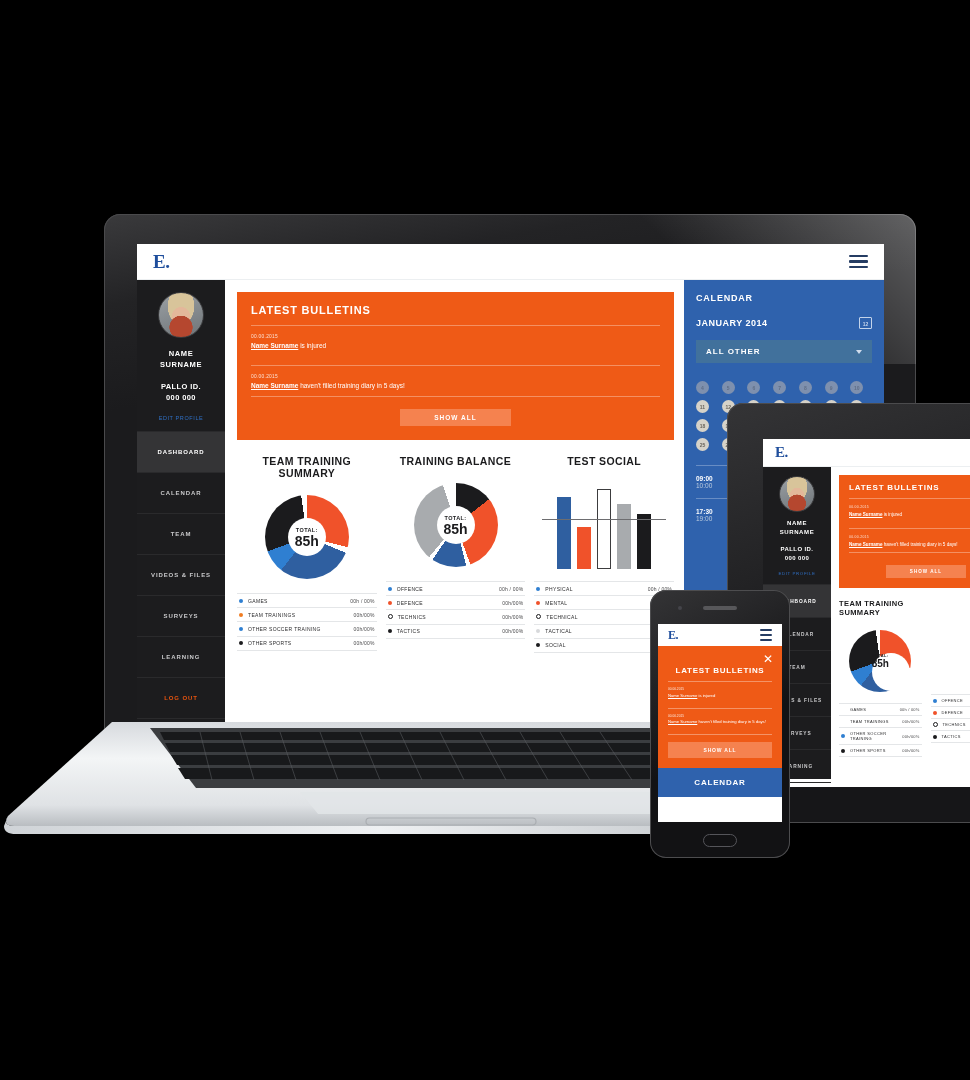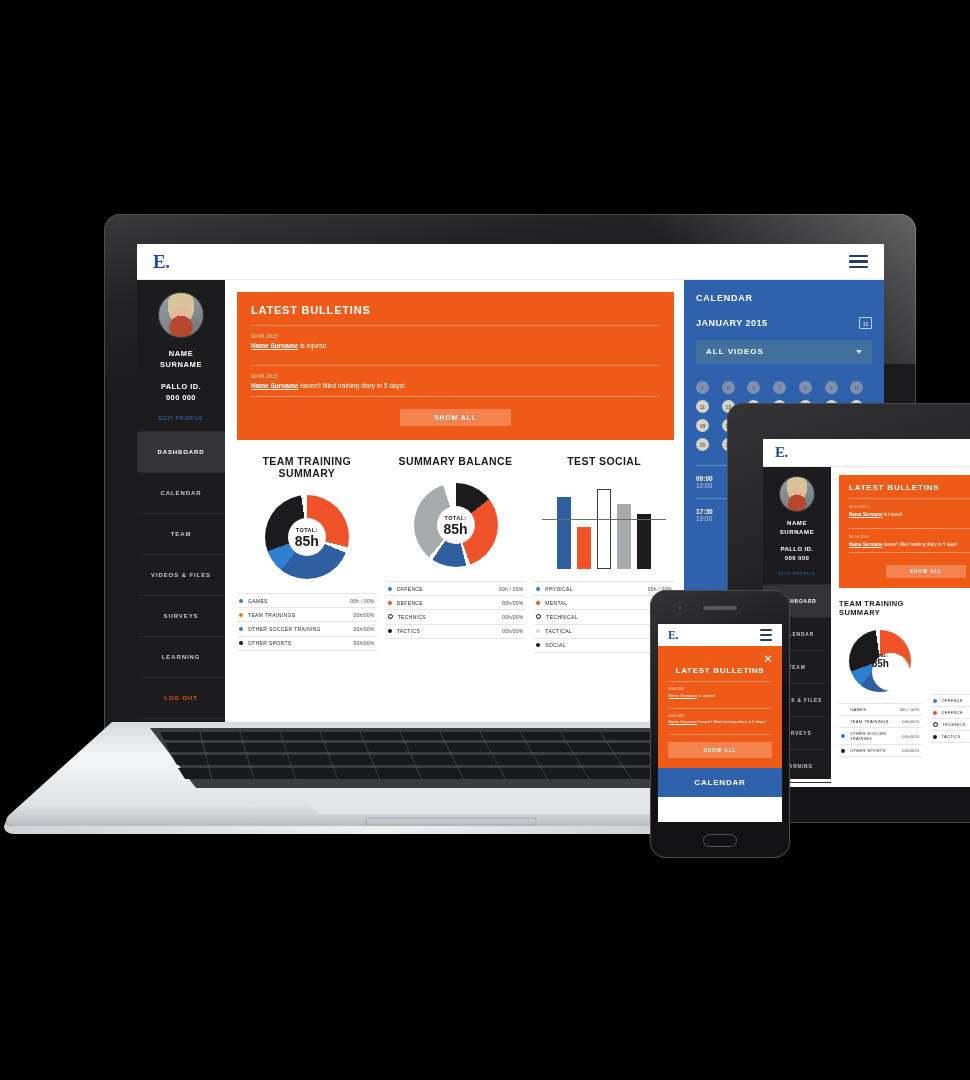--- a/index.html
+++ b/index.html
@@ -273,21 +273,21 @@
                     </div>
                   <div class="lrow">
                       <span class="dot" style="background:#1b1b1d"></span>
                       <span class="lname">OTHER SPORTS</span>
                       <span class="lval">00h/00%</span>
                     </div>
                 </div>
               </div>
 
               <div class="card">
-                <div class="card-title">SUMMARY BALANCE</div>
+                <div class="card-title">TRAINING BALANCE</div>
                 <div class="donutwrap">
                   <div class="donut" style="background:conic-gradient(#1b1b1d 0deg 52deg, #f0522a 52deg 160deg, #ffffff 160deg 166deg, #2f5fa0 166deg 214deg, #ffffff 214deg 220deg, #a8abae 220deg 342deg, #ffffff 342deg 360deg)">
                     <div class="dlabel">
                       <div class="t">TOTAL:</div>
                       <div class="v">85h</div>
                     </div>
                   </div>
                 </div>
                 <div class="legend">
                   <div class="lrow">
@@ -351,25 +351,25 @@
                     </div>
                 </div>
               </div>
 
             </section>
           </main>
 
           <aside class="calendar">
             <div class="cal-title">CALENDAR</div>
             <div class="cal-month-row">
-              <div class="cal-month">JANUARY 2015</div>
+              <div class="cal-month">JANUARY 2014</div>
               <div class="cal-ico">12</div>
             </div>
             <div class="cal-select">
-              <span>ALL VIDEOS</span>
+              <span>ALL OTHER</span>
               <span class="caret"></span>
             </div>
             <div class="cal-grid">
               <div class="cday dim">4</div>
               <div class="cday dim">5</div>
               <div class="cday dim">6</div>
               <div class="cday dim">7</div>
               <div class="cday dim">8</div>
               <div class="cday dim">9</div>
               <div class="cday dim">10</div>

